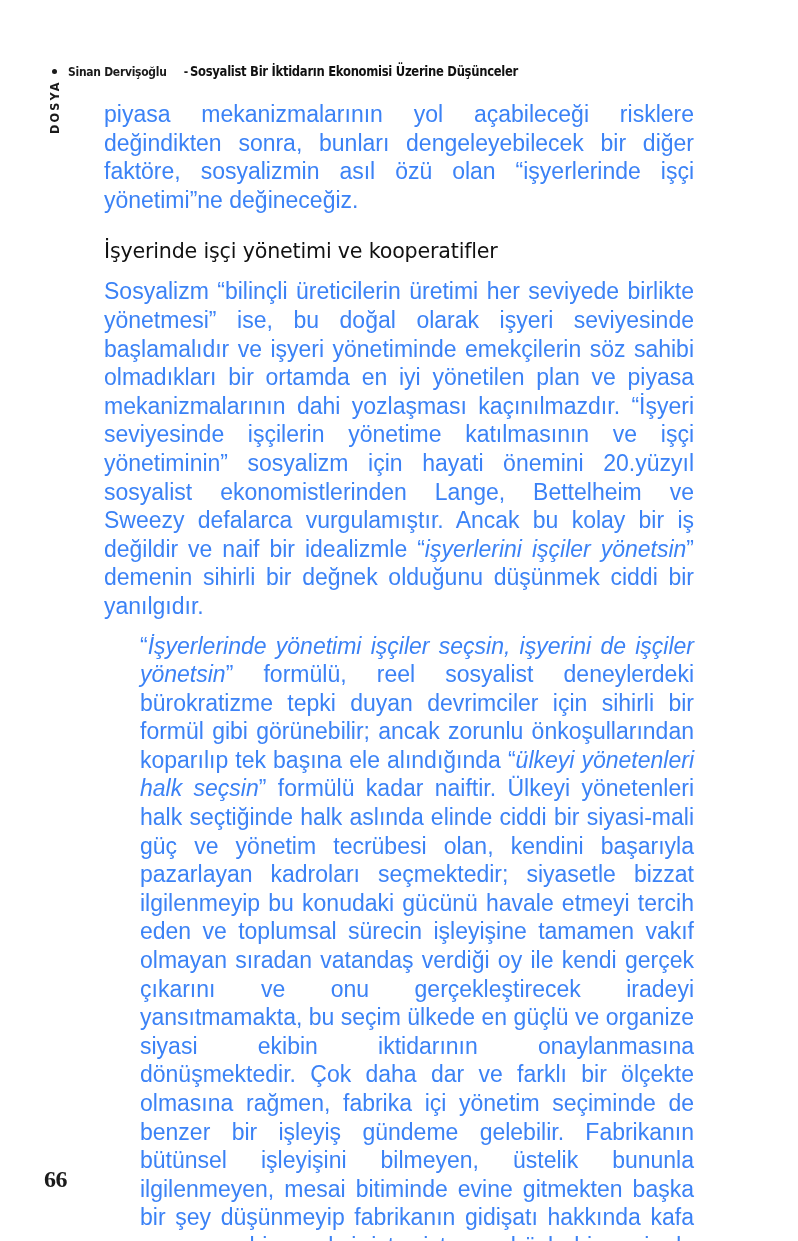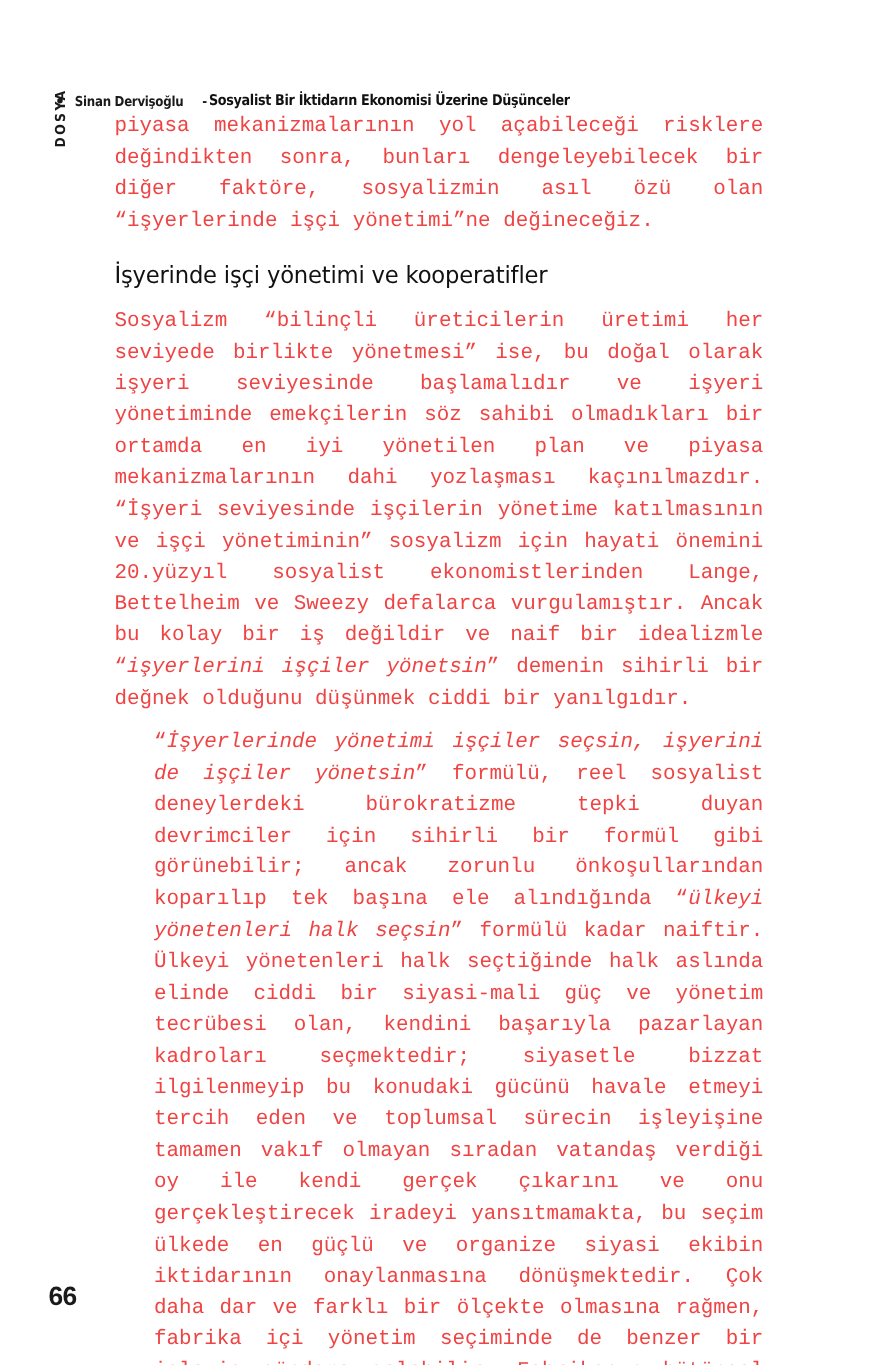--- a/index.html
+++ b/index.html
@@ -22,21 +22,20 @@
   .running-header {
     position: absolute;
     left: 52px;
     top: 60px;
     width: 700px;
     height: 22px;
     display: flex;
     align-items: center;
     gap: 0;
     white-space: nowrap;
-    margin-top: 20px;
   }
 
   .header-bullet {
     display: inline-block;
     width: 5px;
     height: 5px;
     border-radius: 50%;
     background: #1a1a1a;
     margin-right: 11px;
     flex: 0 0 auto;
@@ -98,26 +97,26 @@
   
   .column {
     position: absolute;
     left: 104px;
     top: 100px;
     width: 590px;
   }
 
   p.body-text {
     margin: 0 0 11px 0;
-    font-family: Liberation Mono, monospace;
-    font-size: 19px;
+    font-family: Liberation Sans, sans-serif;
+    font-size: 23px;
     line-height: 28.6px;
     text-align: justify;
     text-justify: inter-word;
-    color: #ef4444;
+    color: #3b82f6;
     hyphens: manual;
   }
 
   p.body-text:last-child {
     margin-bottom: 0;
     margin-left: 36px;
   }
 
   .section-heading {
     margin: 22px 0 11px 0;
@@ -131,21 +130,21 @@
     transform-origin: left center;
   }
 
   em { font-style: italic; }
 
   
   .folio {
     position: absolute;
     left: 44px;
     bottom: 48px;
-    font-family: Liberation Sans, sans-serif;
+    font-family: Liberation Serif, serif;
     font-size: 24px;
     font-weight: 700;
     letter-spacing: -0.5px;
     color: #1a1a1a;
   }
 </style>
 </head>
 <body>
 
 <div class="page">

